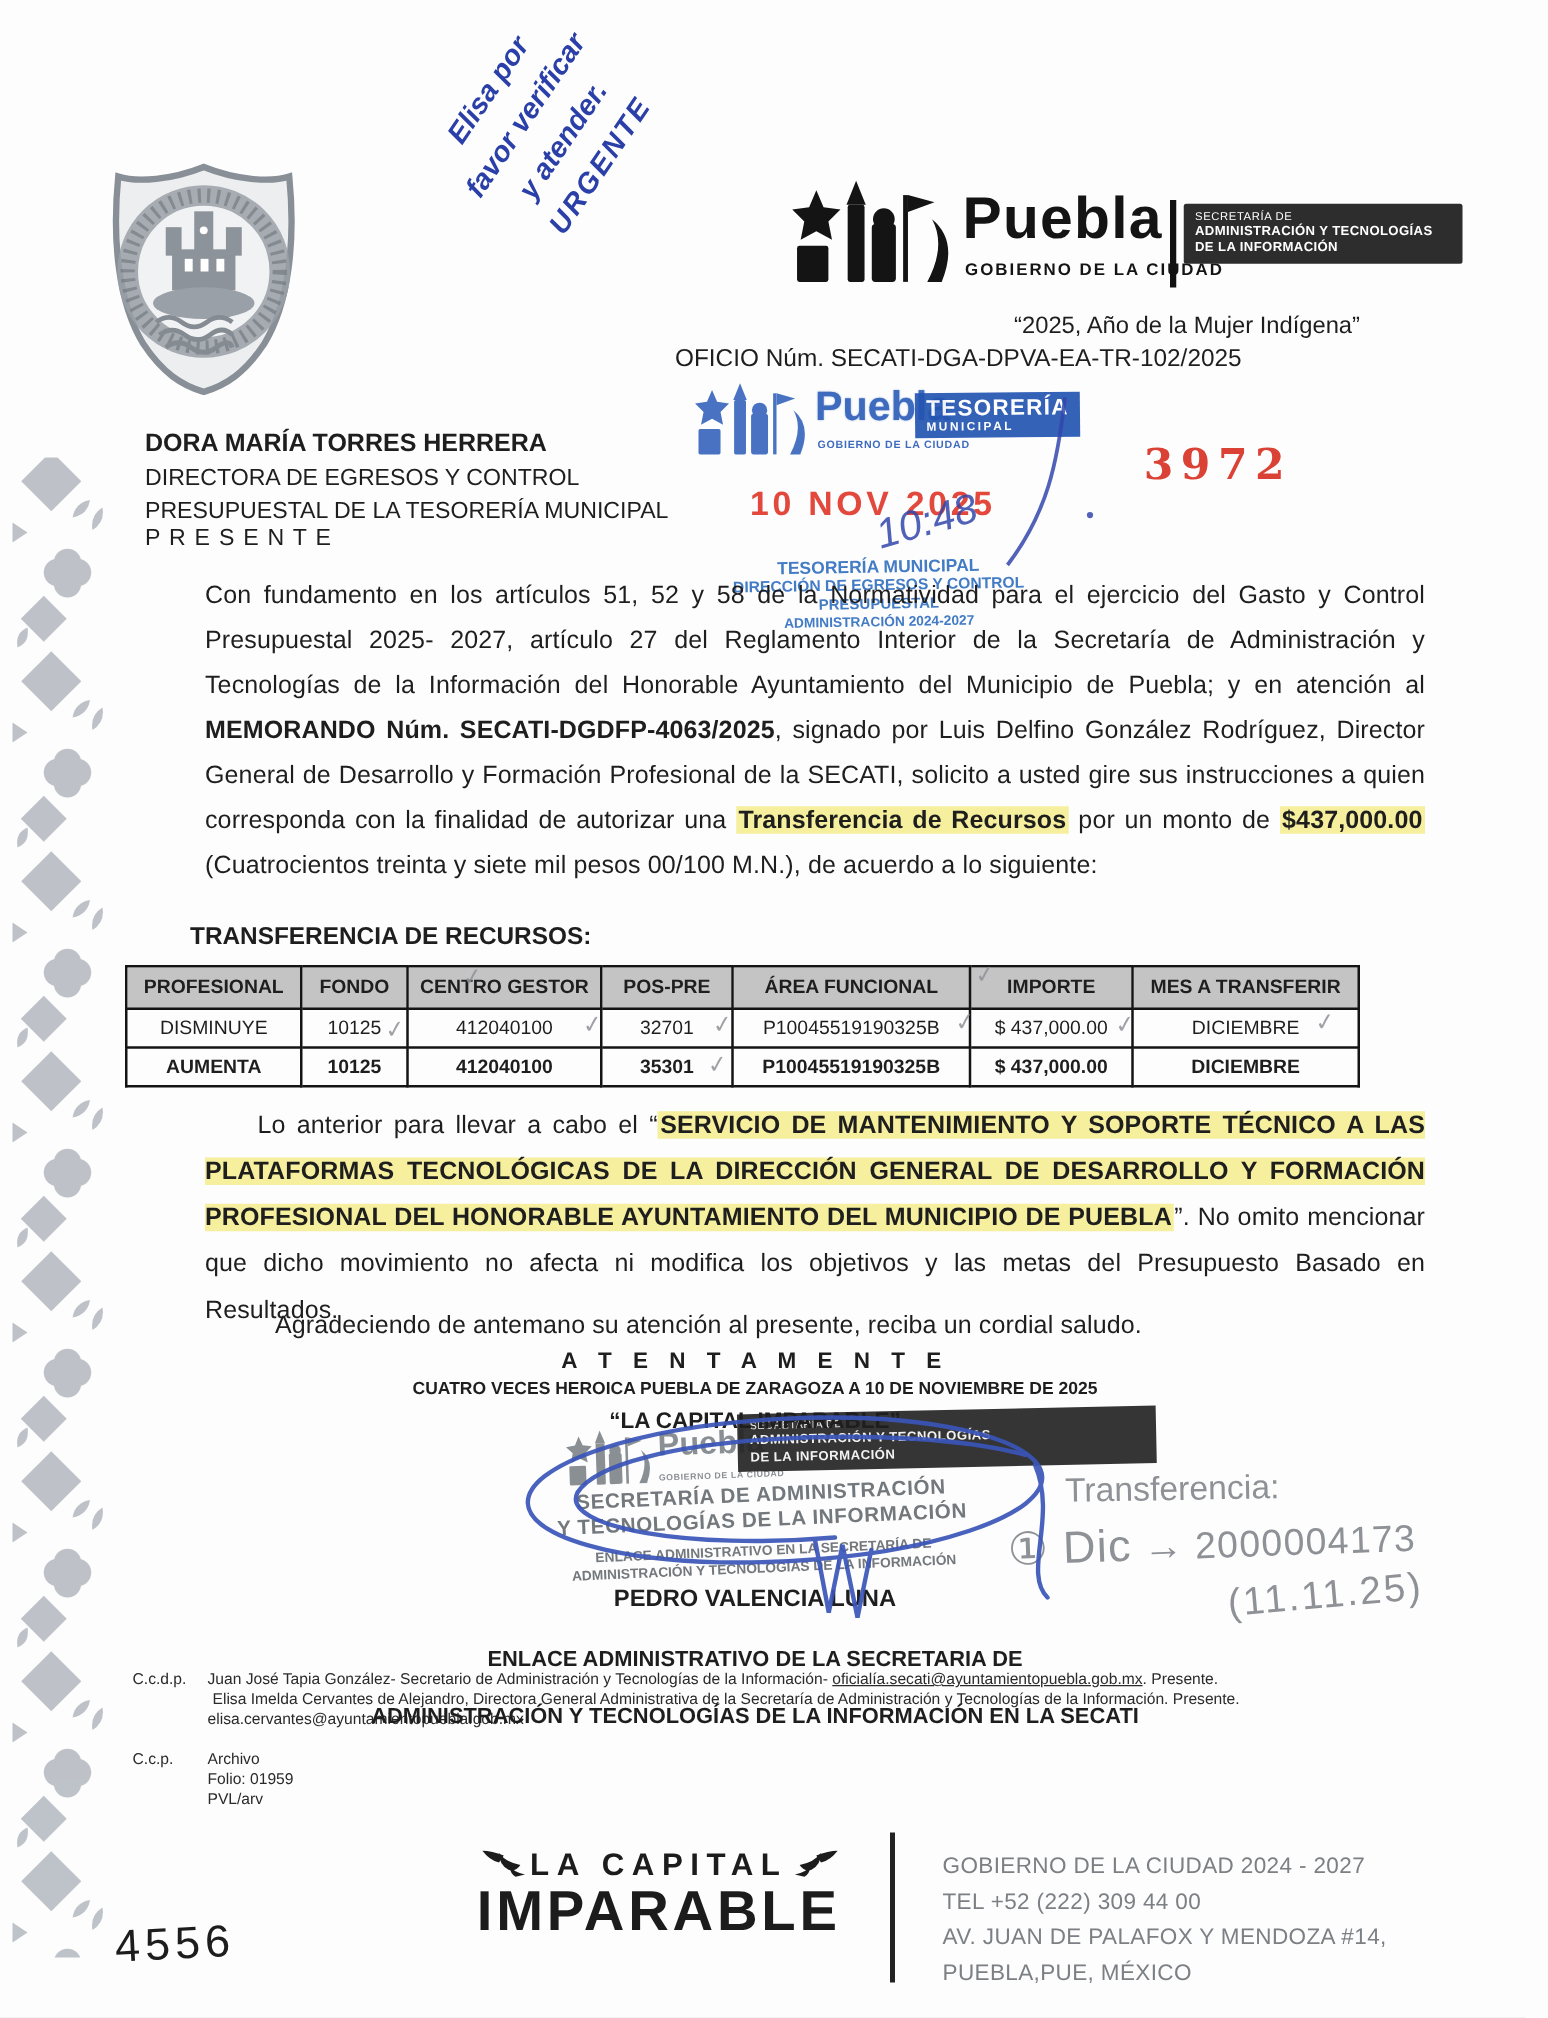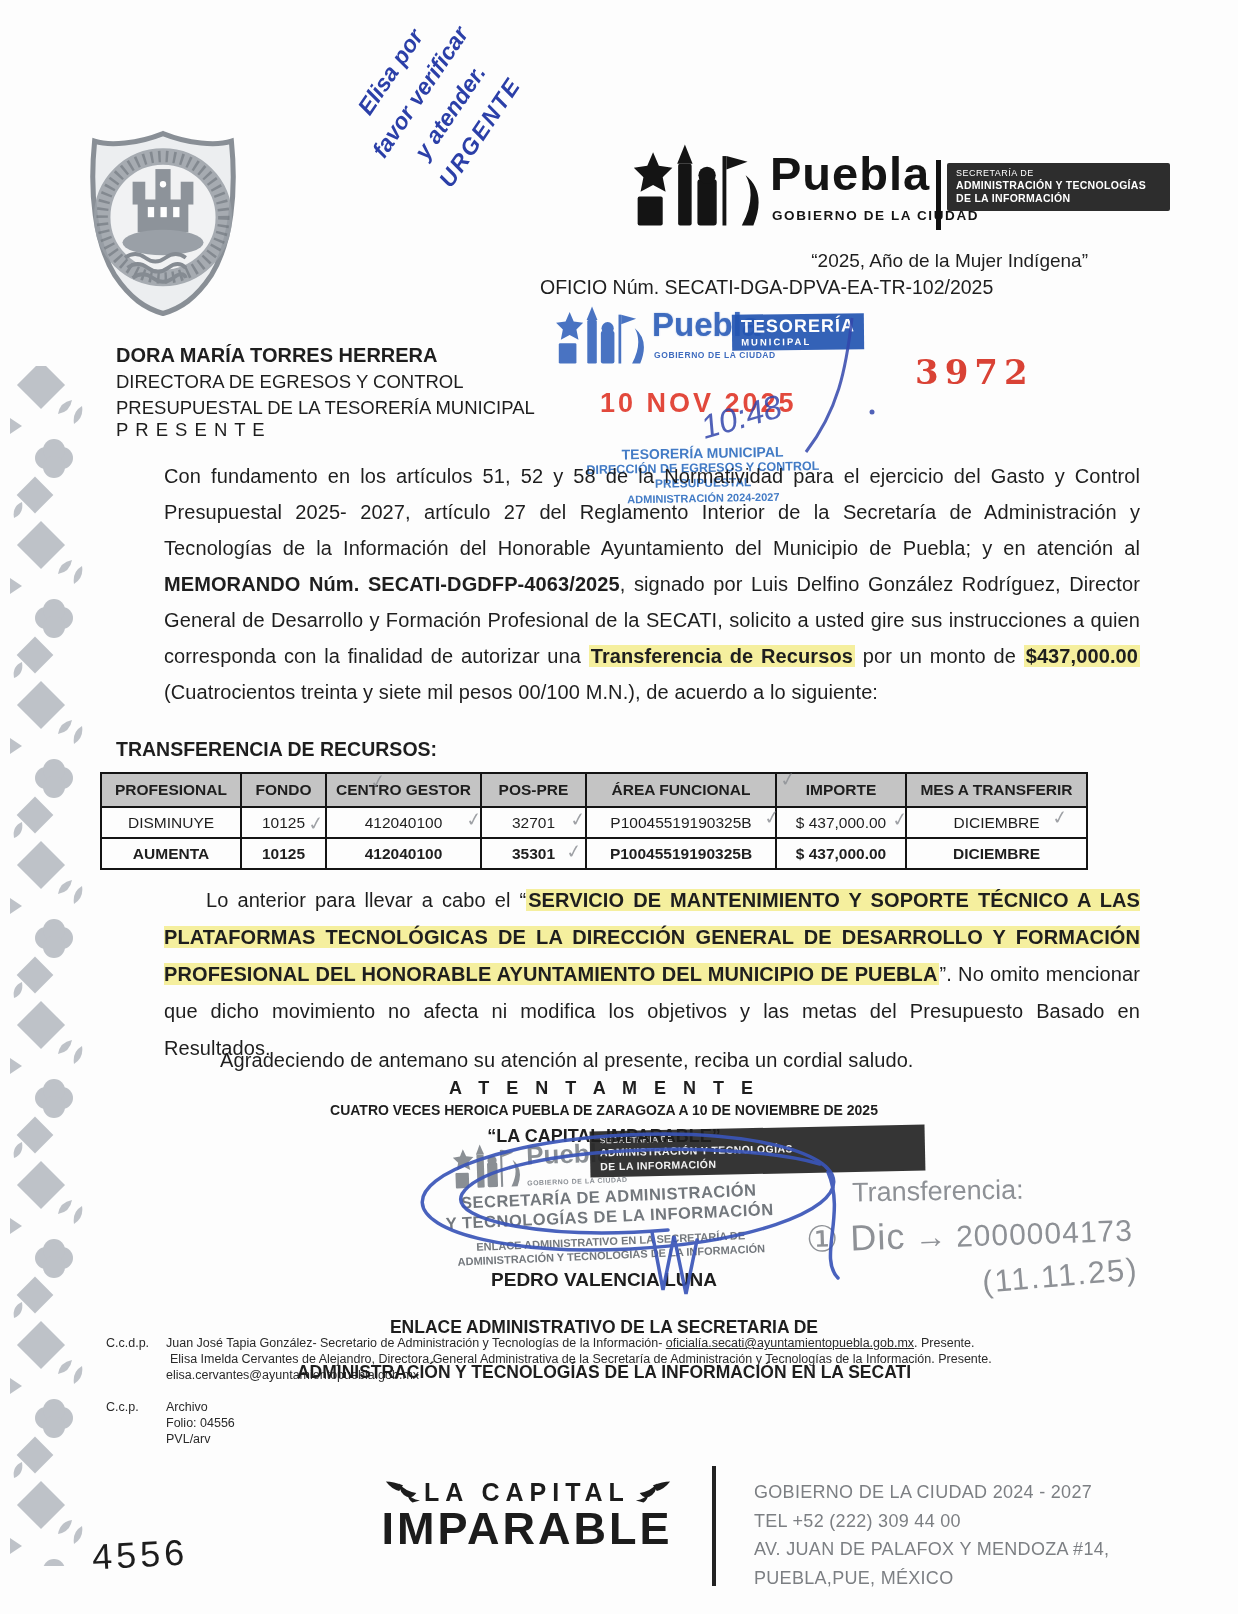--- a/index.html
+++ b/index.html
@@ -32,21 +32,21 @@
   .tre-dept .d2{font-size:12.5px; font-weight:bold;}
   .tre-dept .d3{font-size:12px; font-weight:bold;}
   .tre-dept .d4{font-size:11px; font-weight:bold;}
   .tre-number{font-family:"DejaVu Serif", serif; font-size:34px; font-weight:bold; color:#d8382b; letter-spacing:6px; opacity:.95;}
   
   .rec-name{font-size:20px; font-weight:bold;}
   .rec-line{font-size:18.5px;}
   .rec-pres{font-size:18.5px; letter-spacing:1px;}
   .para{font-size:20px; line-height:36px; text-align:justify; letter-spacing:.1px;margin-left:48px;}
   .para2{line-height:37px; text-indent:42px;}
-  .tbl-title{font-size:19.5px; font-weight:bold;}
+  .tbl-title{font-size:19.5px; font-weight:bold;margin-left:36px;}
   
   table.transfer{border-collapse:collapse; width:986px; table-layout:fixed;}
   table.transfer th, table.transfer td{border:2px solid #141414; text-align:center; font-size:15.5px; padding:0; overflow:hidden; white-space:nowrap;}
   table.transfer th{background:#c4c4c4; height:32px; font-weight:bold;}
   table.transfer td{height:29px;}
   tr.r2 td{font-weight:bold;}
   .tick{font-size:19px; color:#8f9297; transform:rotate(-8deg); opacity:.85;}
   
   .center-block{width:976px; text-align:center;}
   .salut{font-size:18px; font-weight:bold; letter-spacing:6px;}
@@ -319,21 +319,21 @@
   <div class="abs pencil pen-date" style="left:982px; top:1258px;">(11.11.25)</div>
 
   <div class="abs cc" style="left:106px; top:1336px;">C.c.d.p.</div>
   <div class="abs cc" style="left:170px; top:1352px; width:950px;">Elisa Imelda Cervantes de Alejandro, Directora General Administrativa de la Secretaría de Administración y Tecnologías de la Información. Presente.</div>
   <div class="abs cc" style="left:166px; top:1336px; width:950px;">
     <span>Juan José Tapia González- Secretario de Administración y Tecnologías de la Información- </span><span class="email">oficialía.secati@ayuntamientopuebla.gob.mx</span><span>. Presente.</span>
   </div>
   <div class="abs cc email" style="left:166px; top:1368px;">elisa.cervantes@ayuntamientopuebla.gob.mx</div>
   <div class="abs cc" style="left:106px; top:1400px;">C.c.p.</div>
   <div class="abs cc" style="left:166px; top:1400px;">Archivo</div>
-  <div class="abs cc" style="left:166px; top:1416px;">Folio: 04556</div>
+  <div class="abs cc" style="left:166px; top:1416px;">Folio: 01959</div>
   <div class="abs cc" style="left:166px; top:1432px;">PVL/arv</div>
 
   <div class="abs" style="left:372px; top:1478px; width:310px; text-align:center;">
     <div>
       <svg style="color:#1c1c1c; vertical-align:-4px;" width="38" height="26">
           <use href="#wing" transform="scale(-1,1) translate(-40,0)"></use>
         </svg>
       <span class="ft-logo-top">LA CAPITAL</span>
       <svg style="color:#1c1c1c; vertical-align:-4px;" width="38" height="26">
           <use href="#wing"></use>

